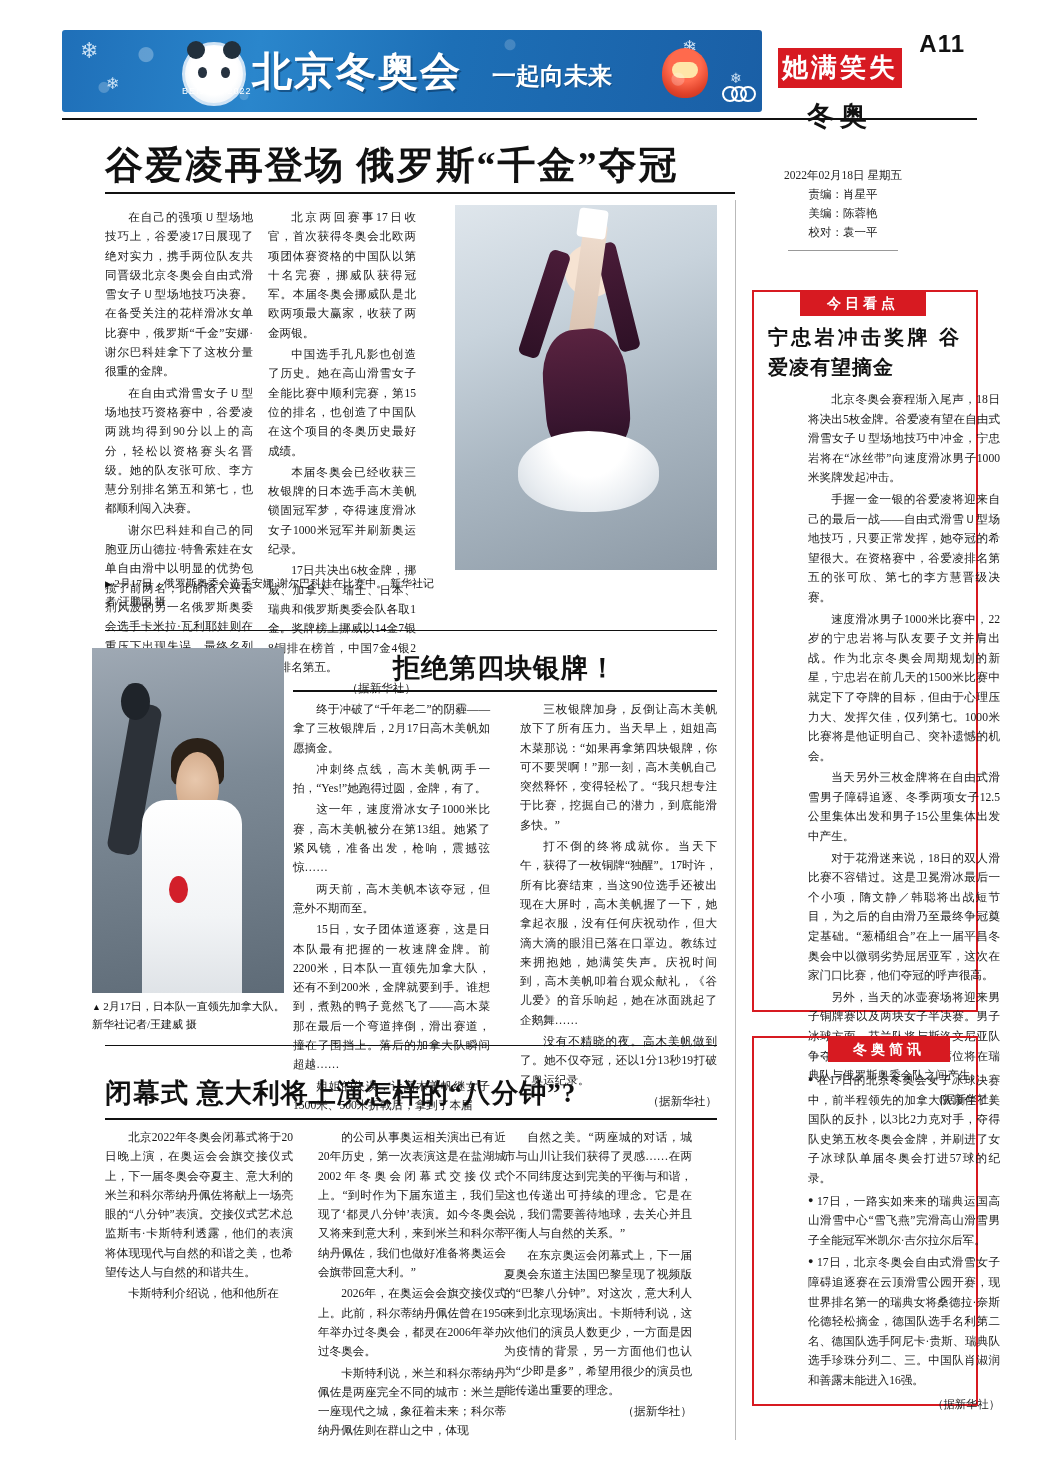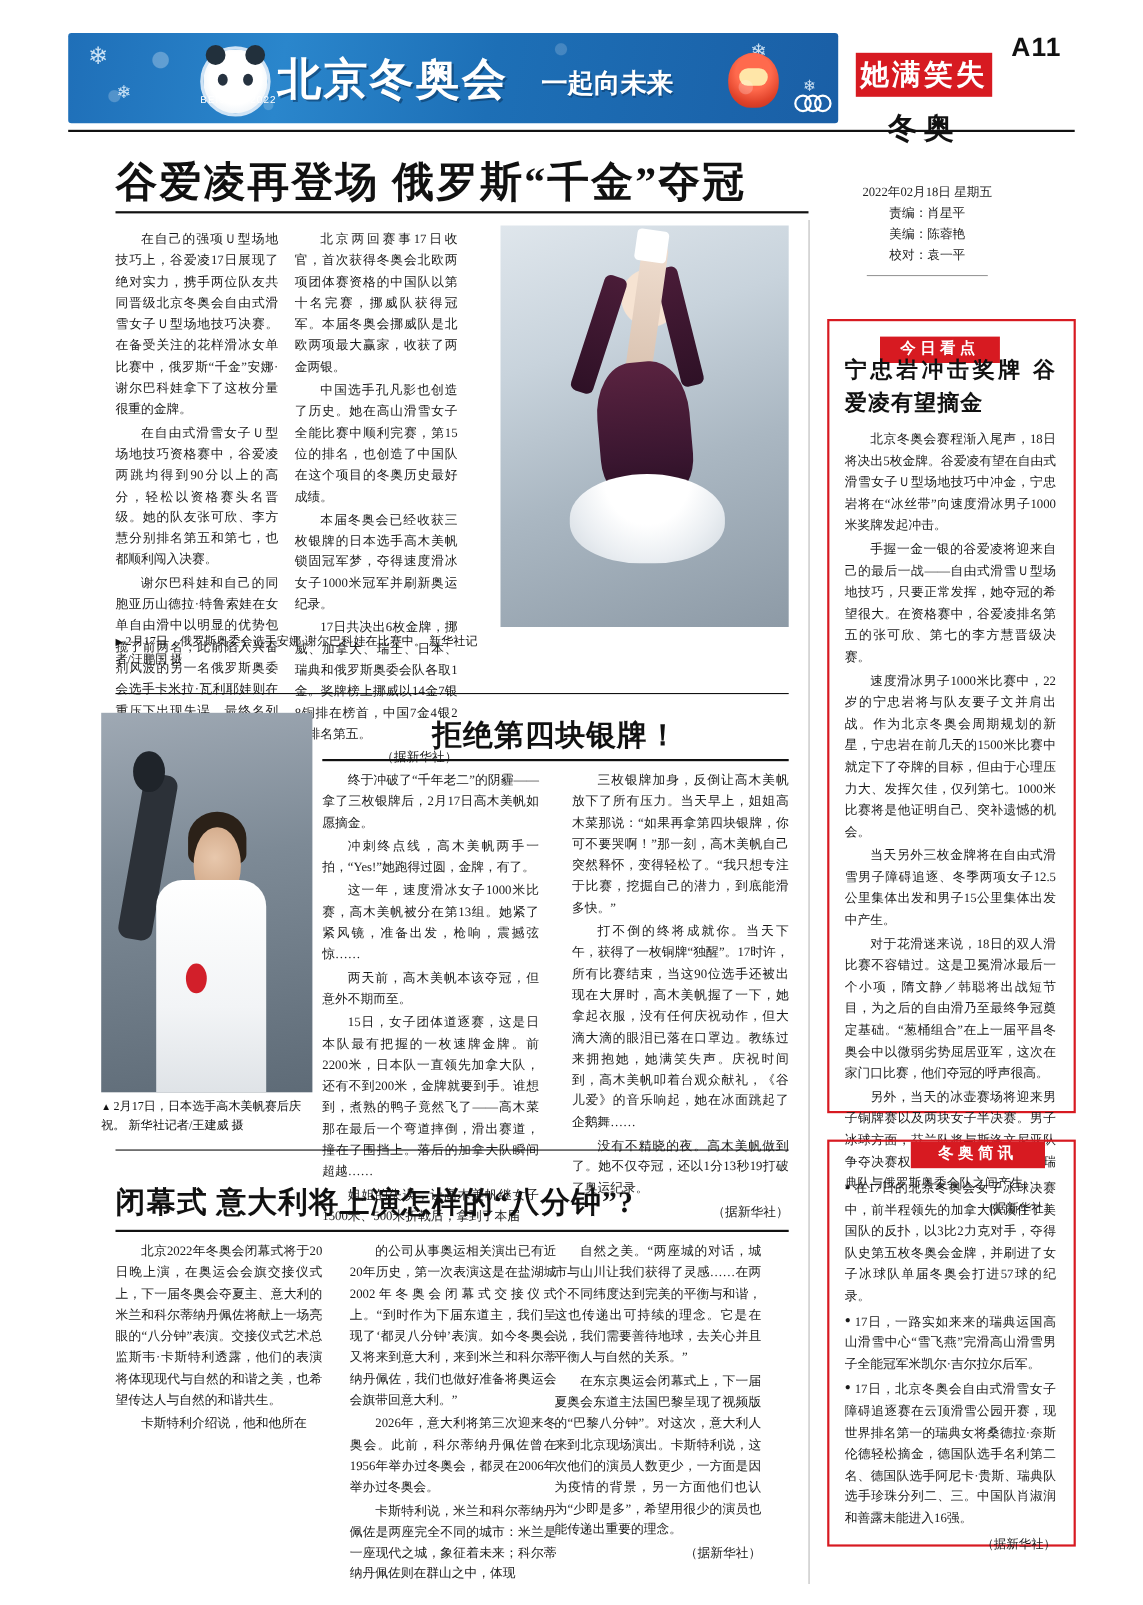--- a/index.html
+++ b/index.html
@@ -163,21 +163,21 @@
 
   
   .sidebox{position:absolute;border:2px solid #d71a21;}
   .sidebox-title{
     position:absolute;background:#d71a21;color:#fff;font-size:14px;font-weight:bold;
     letter-spacing:4px;text-align:center;line-height:24px;height:24px;
   }
   .side-head{
     font-size:20px;font-weight:bold;line-height:30px;letter-spacing:1px;color:#111;text-align:justify;
   }
-  .side-body{font-size:11.6px;line-height:19.6px;text-align:justify;color:#1a1a1a;}
+  .side-body{font-size:11.6px;line-height:19.6px;text-align:justify;color:#1a1a1a;margin-left:40px;}
   .side-body p{margin:0 0 2px 0;text-indent:2em;}
   .side-body p.dot{text-indent:0;}
   .side-body p.dot:before{content:"● ";font-size:9px;vertical-align:2px;}
   .src{text-align:right;font-size:11.3px;margin-top:4px;}
 
   
   .sub-head{font-size:27px;font-weight:bold;letter-spacing:1px;color:#111;}
   .sub-head-rule{height:2px;background:#111;}
 
   .arrowcap:before{content:"▶ ";font-size:9px;}
@@ -255,21 +255,21 @@
   <div class="hrule" style="left:105px;top:630px;width:612px;"></div>
 
   <div class="photo curler" style="left:92px;top:648px;width:192px;height:345px;">
     <div class="armraise"></div>
     <div class="fist"></div>
     <div class="hair"></div>
     <div class="head"></div>
     <div class="body"></div>
     <div class="logo"></div>
   </div>
-  <div class="caption arrowcapup" style="left:92px;top:998px;width:195px;">2月17日，日本选手高木美帆赛后庆祝。 新华社记者/王建威 摄</div>
+  <div class="caption arrowcapup" style="left:92px;top:998px;width:195px;">2月17日，日本队一直领先加拿大队。 新华社记者/王建威 摄</div>
 
   <div class="sub-head" style="position:absolute;left:293px;top:650px;width:424px;text-align:center;">拒绝第四块银牌！</div>
   <div class="sub-head-rule" style="position:absolute;left:293px;top:690px;width:424px;"></div>
 
   <div class="col" style="left:293px;top:700px;width:197px;height:330px;">
     <p>终于冲破了“千年老二”的阴霾——拿了三枚银牌后，2月17日高木美帆如愿摘金。</p>
     <p>冲刺终点线，高木美帆两手一拍，“Yes!”她跑得过圆，金牌，有了。</p>
     <p>这一年，速度滑冰女子1000米比赛，高木美帆被分在第13组。她紧了紧风镜，准备出发，枪响，震撼弦惊……</p>
     <p>两天前，高木美帆本该夺冠，但意外不期而至。</p>
     <p>15日，女子团体道逐赛，这是日本队最有把握的一枚速牌金牌。前2200米，日本队一直领先加拿大队，还有不到200米，金牌就要到手。谁想到，煮熟的鸭子竟然飞了——高木菜那在最后一个弯道摔倒，滑出赛道，撞在了围挡上。落后的加拿大队瞬间超越……</p>
@@ -286,31 +286,31 @@
 
   <div class="sub-head" style="position:absolute;left:105px;top:1075px;width:612px;">闭幕式 意大利将上演怎样的“八分钟”?</div>
   <div class="sub-head-rule" style="position:absolute;left:105px;top:1118px;width:612px;"></div>
 
   <div class="col" style="left:105px;top:1128px;width:188px;height:290px;">
     <p>北京2022年冬奥会闭幕式将于20日晚上演，在奥运会会旗交接仪式上，下一届冬奥会夺夏主、意大利的米兰和科尔蒂纳丹佩佐将献上一场亮眼的“八分钟”表演。交接仪式艺术总监斯韦·卡斯特利透露，他们的表演将体现现代与自然的和谐之美，也希望传达人与自然的和谐共生。</p>
     <p>卡斯特利介绍说，他和他所在</p>
   </div>
   <div class="col" style="left:318px;top:1128px;width:188px;height:290px;">
     <p>的公司从事奥运相关演出已有近20年历史，第一次表演这是在盐湖城2002年冬奥会闭幕式交接仪式上。“到时作为下届东道主，我们呈现了‘都灵八分钟’表演。如今冬奥会又将来到意大利，来到米兰和科尔蒂纳丹佩佐，我们也做好准备将奥运会会旗带回意大利。”</p>
-    <p>2026年，意大利将第三次迎来冬奥会。此前，科尔蒂纳丹佩佐曾在1956年举办过冬奥会，都灵在2006年举办过冬奥会。</p>
+    <p>2026年，在奥运会会旗交接仪式上。此前，科尔蒂纳丹佩佐曾在1956年举办过冬奥会，都灵在2006年举办过冬奥会。</p>
     <p>卡斯特利说，米兰和科尔蒂纳丹佩佐是两座完全不同的城市：米兰是一座现代之城，象征着未来；科尔蒂纳丹佩佐则在群山之中，体现</p>
   </div>
   <div class="col" style="left:504px;top:1128px;width:188px;height:290px;font-family:Liberation Serif, serif;">
     <p>自然之美。“两座城的对话，城市与山川让我们获得了灵感……在两个不同纬度达到完美的平衡与和谐，这也传递出可持续的理念。它是在说，我们需要善待地球，去关心并且平衡人与自然的关系。”</p>
     <p>在东京奥运会闭幕式上，下一届夏奥会东道主法国巴黎呈现了视频版的“巴黎八分钟”。对这次，意大利人来到北京现场演出。卡斯特利说，这次他们的演员人数更少，一方面是因为疫情的背景，另一方面他们也认为“少即是多”，希望用很少的演员也能传递出重要的理念。</p>
     <p style="text-align:right;text-indent:0;">（据新华社）</p>
   </div>
 
   <div class="sidebox" style="left:752px;top:290px;width:222px;height:718px;"></div>
-  <div class="sidebox-title" style="left:800px;top:292px;width:109px;margin-top:14px;">今日看点</div>
+  <div class="sidebox-title" style="left:800px;top:292px;width:126px;">今日看点</div>
   <div class="side-head" style="position:absolute;left:768px;top:322px;width:192px;">宁忠岩冲击奖牌 谷爱凌有望摘金</div>
   <div class="side-body" style="position:absolute;left:768px;top:390px;width:192px;">
     <p>北京冬奥会赛程渐入尾声，18日将决出5枚金牌。谷爱凌有望在自由式滑雪女子Ｕ型场地技巧中冲金，宁忠岩将在“冰丝带”向速度滑冰男子1000米奖牌发起冲击。</p>
     <p>手握一金一银的谷爱凌将迎来自己的最后一战——自由式滑雪Ｕ型场地技巧，只要正常发挥，她夺冠的希望很大。在资格赛中，谷爱凌排名第五的张可欣、第七的李方慧晋级决赛。</p>
     <p>速度滑冰男子1000米比赛中，22岁的宁忠岩将与队友要子文并肩出战。作为北京冬奥会周期规划的新星，宁忠岩在前几天的1500米比赛中就定下了夺牌的目标，但由于心理压力大、发挥欠佳，仅列第七。1000米比赛将是他证明自己、突补遗憾的机会。</p>
     <p>当天另外三枚金牌将在自由式滑雪男子障碍追逐、冬季两项女子12.5公里集体出发和男子15公里集体出发中产生。</p>
     <p>对于花滑迷来说，18日的双人滑比赛不容错过。这是卫冕滑冰最后一个小项，隋文静／韩聪将出战短节目，为之后的自由滑乃至最终争冠奠定基础。“葱桶组合”在上一届平昌冬奥会中以微弱劣势屈居亚军，这次在家门口比赛，他们夺冠的呼声很高。</p>
     <p>另外，当天的冰壶赛场将迎来男子铜牌赛以及两块女子半决赛。男子冰球方面，芬兰队将与斯洛文尼亚队争夺决赛权，另一个决赛席位将在瑞典队与俄罗斯奥委会队之间产生。</p>
     <div class="src">（据新华社）</div>
   </div>

